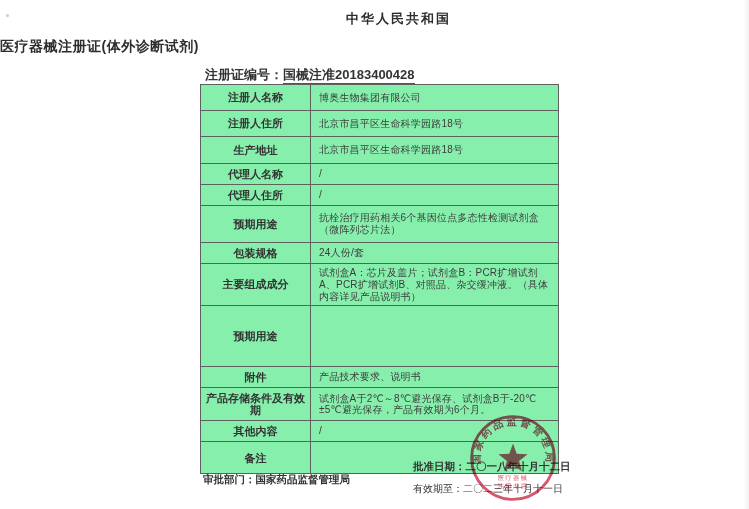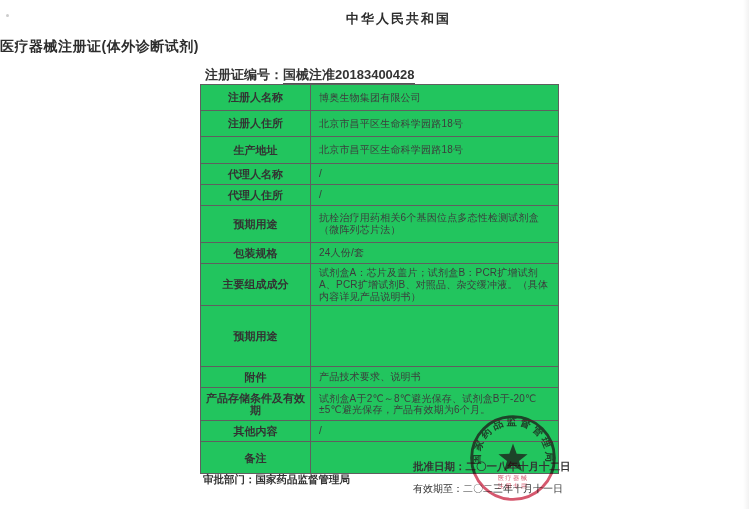--- a/index.html
+++ b/index.html
@@ -15,21 +15,21 @@
   .title2{
     position:absolute;top:38px;left:0;width:100%;text-align:left;
     font-size:14px;font-weight:bold;letter-spacing:0.5px;color:#2d2d2d;
   }
   .regline{
     position:absolute;top:66px;left:205px;font-size:13px;font-weight:600;color:#333;
   }
   .regline .num{border-bottom:1px solid #555;padding-bottom:1px;}
   .doc-table{
     position:absolute;top:84px;left:200px;width:359px;box-sizing:border-box;
-    border:1px solid #5f5f5f;display:flex;flex-direction:column;background:#22c55e;
+    border:1px solid #5f5f5f;display:flex;flex-direction:column;background:#86efac;
   }
   .row{display:flex;border-bottom:1px solid #5f5f5f;}
   .row:last-child{border-bottom:none;}
   .cell-label{
     flex:0 0 110px;width:110px;box-sizing:border-box;border-right:1px solid #5f5f5f;
     display:flex;align-items:center;justify-content:center;text-align:center;
     font-size:11px;font-weight:bold;color:#333;padding:2px 5px;line-height:1.15;
   }
   .cell-value{
     flex:1;box-sizing:border-box;display:flex;align-items:center;

